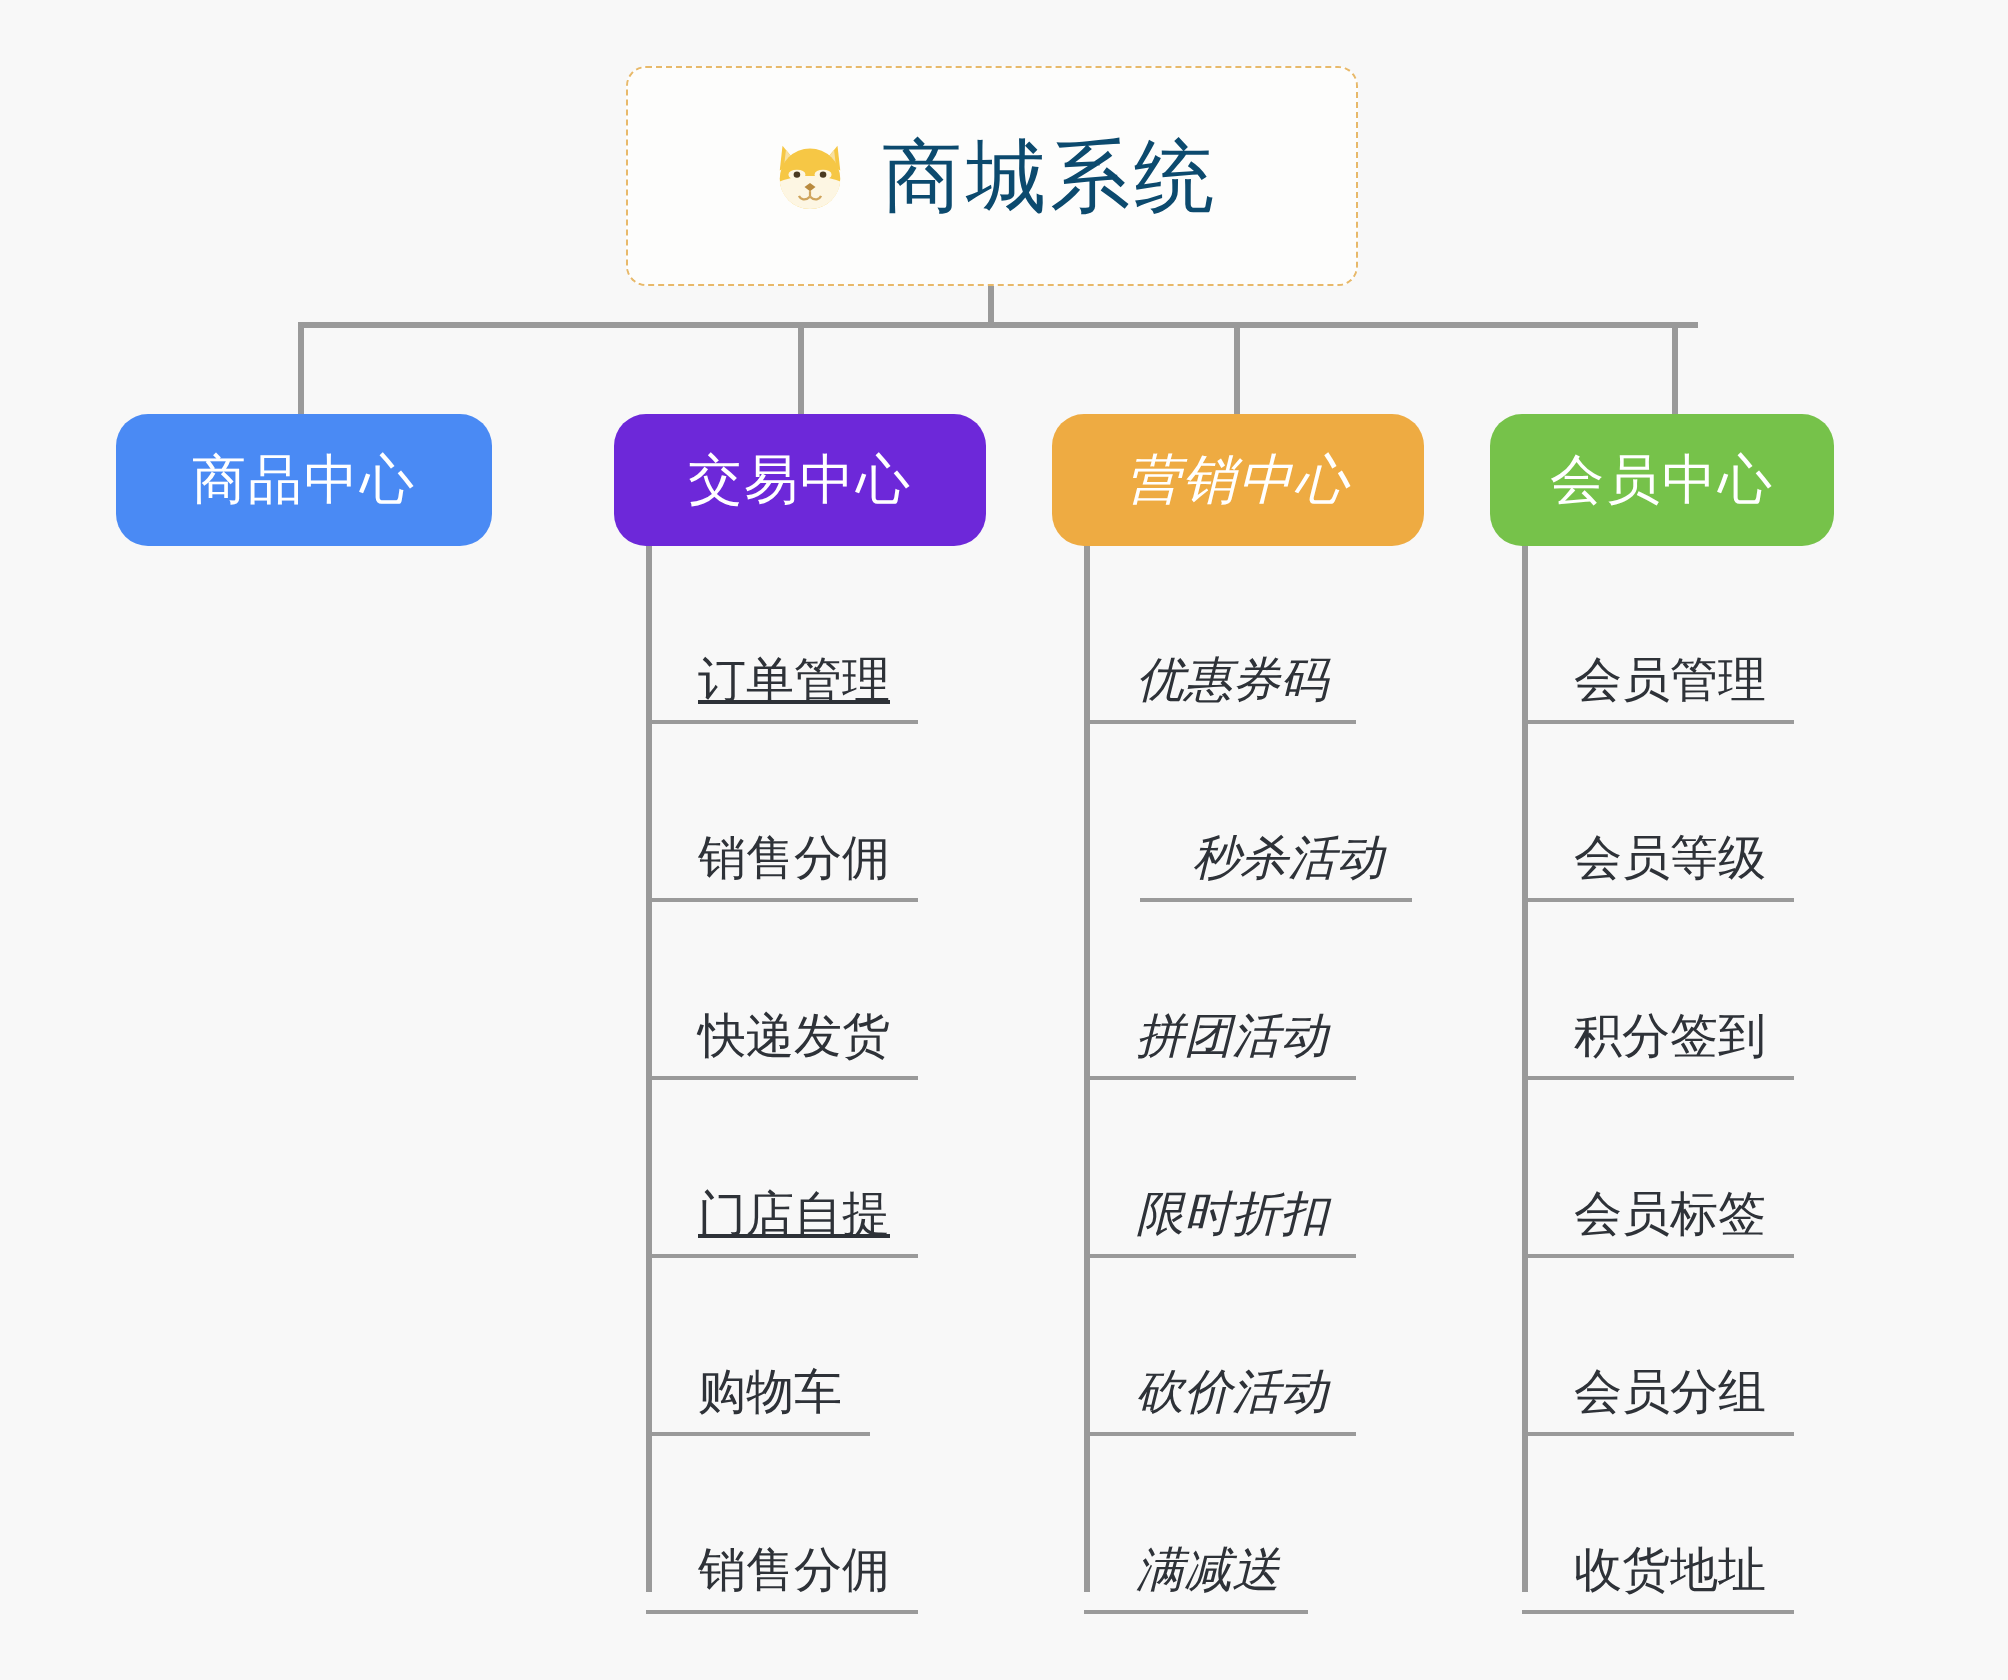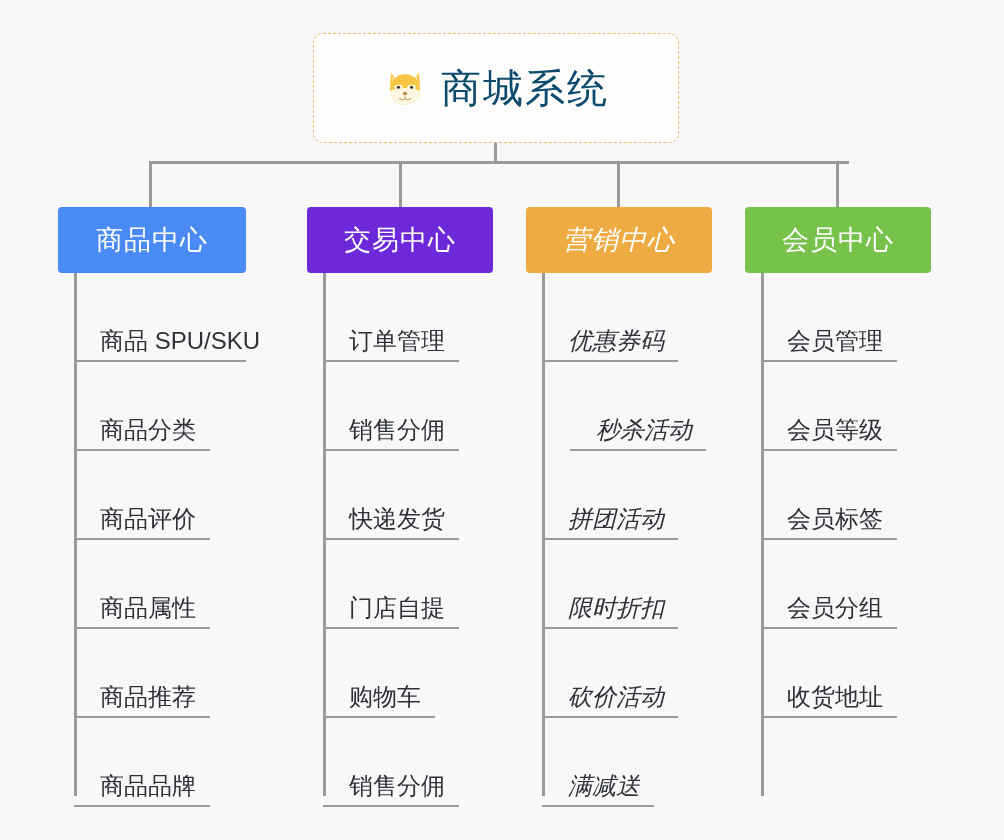--- a/index.html
+++ b/index.html
@@ -57,21 +57,21 @@
   .conn-h { height: 3px; }
 
   
   .column {
     position: absolute;
     top: 207px;
   }
   .cat-header {
     box-sizing: border-box;
     height: 66px;
-    border-radius: 4px;
+    border-radius: 16px;
     display: flex;
     align-items: center;
     justify-content: center;
     color: #ffffff;
     font-size: 27px;
     letter-spacing: 1px;
     white-space: nowrap;
   }
   .leaf-wrap {
     position: relative;
@@ -135,60 +135,39 @@
   <div class="conn conn-h" style="left: 149px; top: 161px; width: 700px; background: rgb(154, 154, 154);"></div>
   <div class="conn conn-v" style="left: 149px; top: 161px; height: 48px; background: rgb(154, 154, 154);"></div>
   <div class="conn conn-v" style="left: 399px; top: 161px; height: 48px; background: rgb(154, 154, 154);"></div>
   <div class="conn conn-v" style="left: 617px; top: 161px; height: 48px; background: rgb(154, 154, 154);"></div>
   <div class="conn conn-v" style="left: 836px; top: 161px; height: 48px; background: rgb(154, 154, 154);"></div>
 
   <div class="column" style="left:58px; width:188px;">
     <div class="cat-header" style="width: 188px; background: rgb(74, 138, 244);">
       <span>商品中心</span>
     </div>
-    <div class="leaf-wrap">
-      <div class="leaf-spine" style="height: 523px; background: rgb(154, 154, 154);"></div>
-      <div class="leaf">
-        <span class="leaf-label" style="border-bottom-color: rgb(154, 154, 154);">商品 SPU/SKU</span>
-      </div>
-      <div class="leaf">
-        <span class="leaf-label" style="border-bottom-color: rgb(154, 154, 154);">商品分类</span>
-      </div>
-      <div class="leaf">
-        <span class="leaf-label" style="border-bottom-color: rgb(154, 154, 154);">商品评价</span>
-      </div>
-      <div class="leaf">
-        <span class="leaf-label" style="border-bottom-color: rgb(154, 154, 154);">商品属性</span>
-      </div>
-      <div class="leaf">
-        <span class="leaf-label" style="border-bottom-color: rgb(154, 154, 154);">商品推荐</span>
-      </div>
-      <div class="leaf">
-        <span class="leaf-label" style="border-bottom-color: rgb(154, 154, 154);">商品品牌</span>
-      </div>
-    </div>
   </div>
 
   <div class="column" style="left:307px; width:186px;">
     <div class="cat-header" style="width: 186px; background: #6d28d9;">
       <span>交易中心</span>
     </div>
     <div class="leaf-wrap">
       <div class="leaf-spine" style="height: 523px; background: rgb(154, 154, 154);"></div>
       <div class="leaf">
-        <span class="leaf-label" style="border-bottom-color: rgb(154, 154, 154);">订单管理</span>
+        <span class="leaf-label" style="border-bottom-color: rgb(154, 154, 154); text-decoration: underline;">订单管理</span>
       </div>
       <div class="leaf">
         <span class="leaf-label" style="border-bottom-color: rgb(154, 154, 154);">销售分佣</span>
       </div>
       <div class="leaf">
         <span class="leaf-label" style="border-bottom-color: rgb(154, 154, 154); text-align: right;">快递发货</span>
       </div>
       <div class="leaf">
-        <span class="leaf-label" style="border-bottom-color: rgb(154, 154, 154);">门店自提</span>
+        <span class="leaf-label" style="border-bottom-color: rgb(154, 154, 154); text-decoration: underline;">门店自提</span>
       </div>
       <div class="leaf">
         <span class="leaf-label" style="border-bottom-color: rgb(154, 154, 154);">购物车</span>
       </div>
       <div class="leaf">
         <span class="leaf-label" style="border-bottom-color: rgb(154, 154, 154);">销售分佣</span>
       </div>
     </div>
   </div>
 
@@ -213,32 +192,35 @@
       <div class="leaf">
         <span class="leaf-label" style="border-bottom-color: rgb(154, 154, 154);">砍价活动</span>
       </div>
       <div class="leaf">
         <span class="leaf-label" style="border-bottom-color: rgb(154, 154, 154);">满减送</span>
       </div>
     </div>
   </div>
 
   <div class="column" style="left:745px; width:186px;">
-    <div class="cat-header" style="width: 186px; background: rgb(118, 194, 74);">
+    <div class="cat-header" style="width: 172px; background: rgb(118, 194, 74);">
       <span>会员中心</span>
     </div>
     <div class="leaf-wrap">
       <div class="leaf-spine" style="height: 523px; background: rgb(154, 154, 154);"></div>
       <div class="leaf">
         <span class="leaf-label" style="border-bottom-color: rgb(154, 154, 154);">会员管理</span>
       </div>
       <div class="leaf">
         <span class="leaf-label" style="border-bottom-color: rgb(154, 154, 154);">会员等级</span>
       </div>
       <div class="leaf">
+        <span class="leaf-label" style="border-bottom-color: rgb(154, 154, 154);">积分签到</span>
+      </div>
+      <div class="leaf">
         <span class="leaf-label" style="border-bottom-color: rgb(154, 154, 154);">会员标签</span>
       </div>
       <div class="leaf">
         <span class="leaf-label" style="border-bottom-color: rgb(154, 154, 154); margin-top: 16px;">会员分组</span>
       </div>
       <div class="leaf">
         <span class="leaf-label" style="border-bottom-color: rgb(154, 154, 154);">收货地址</span>
       </div>
     </div>
   </div>

